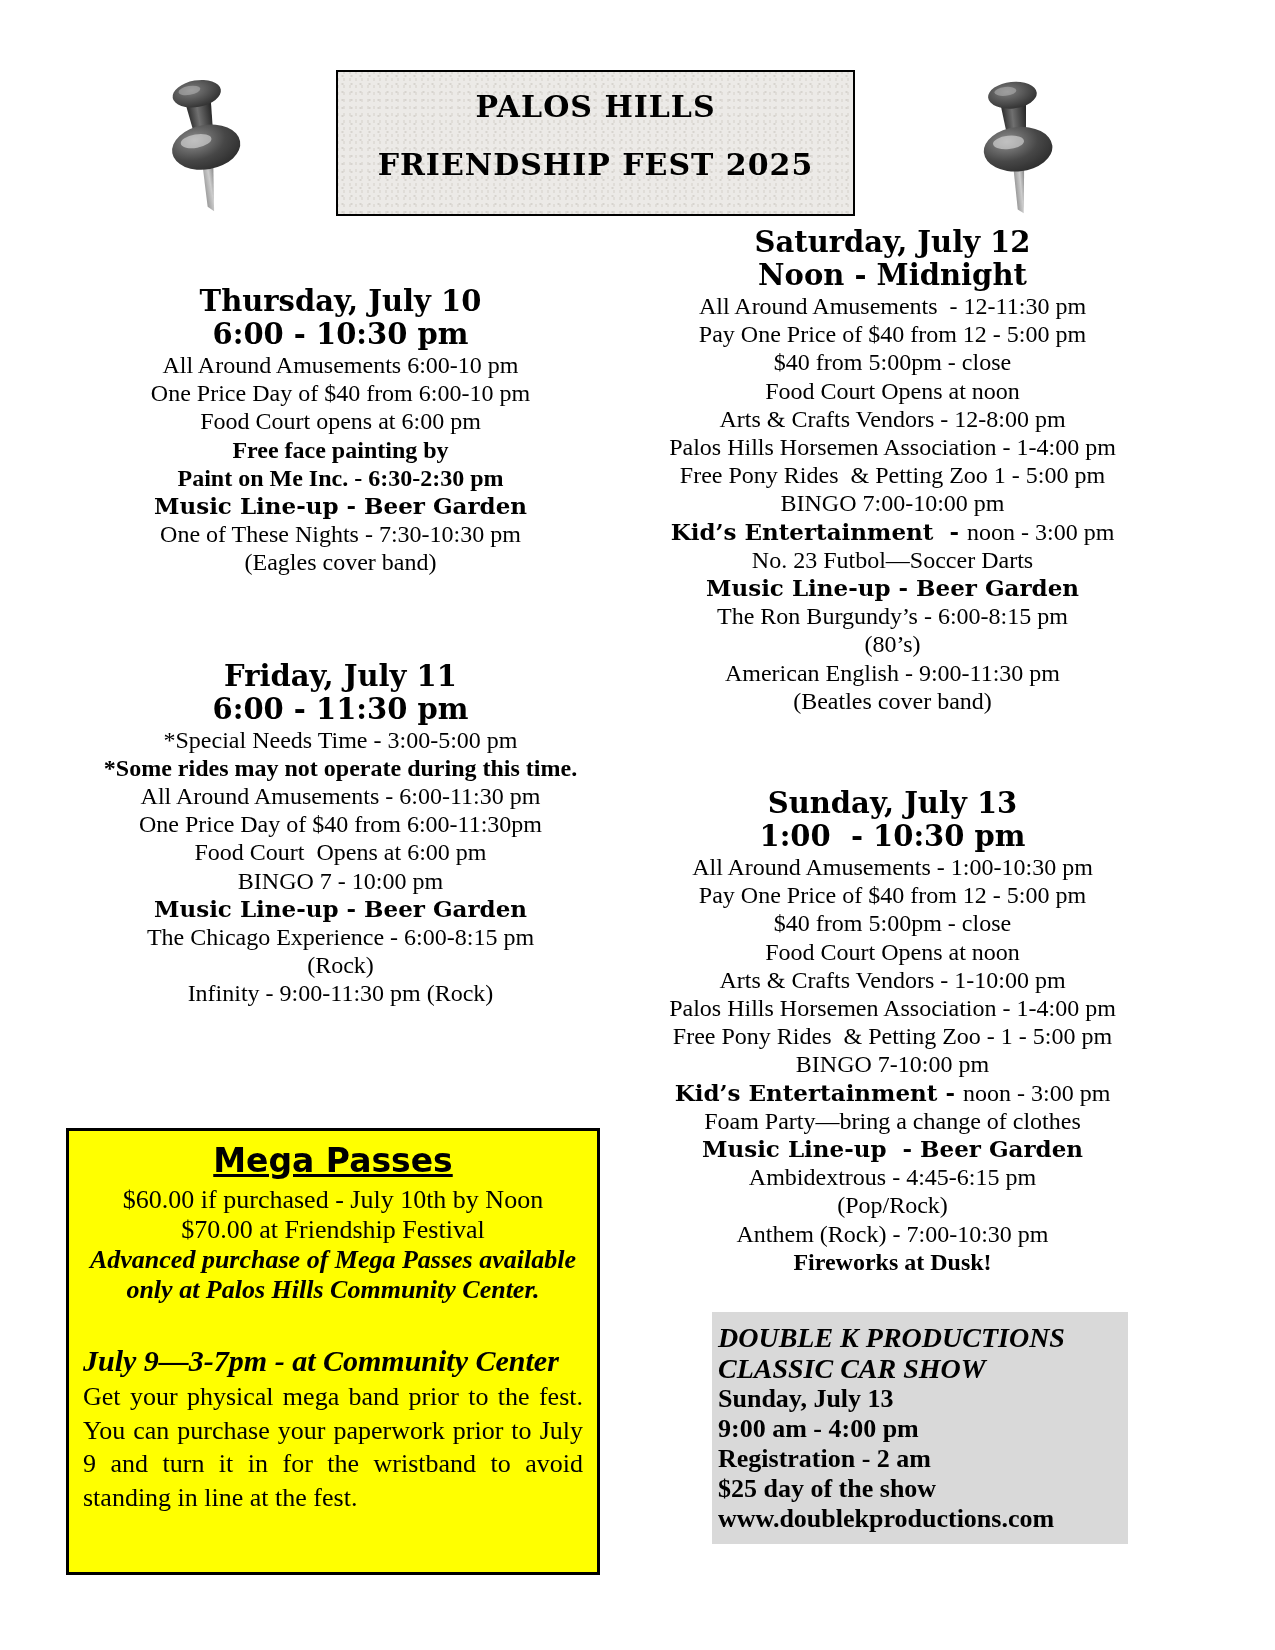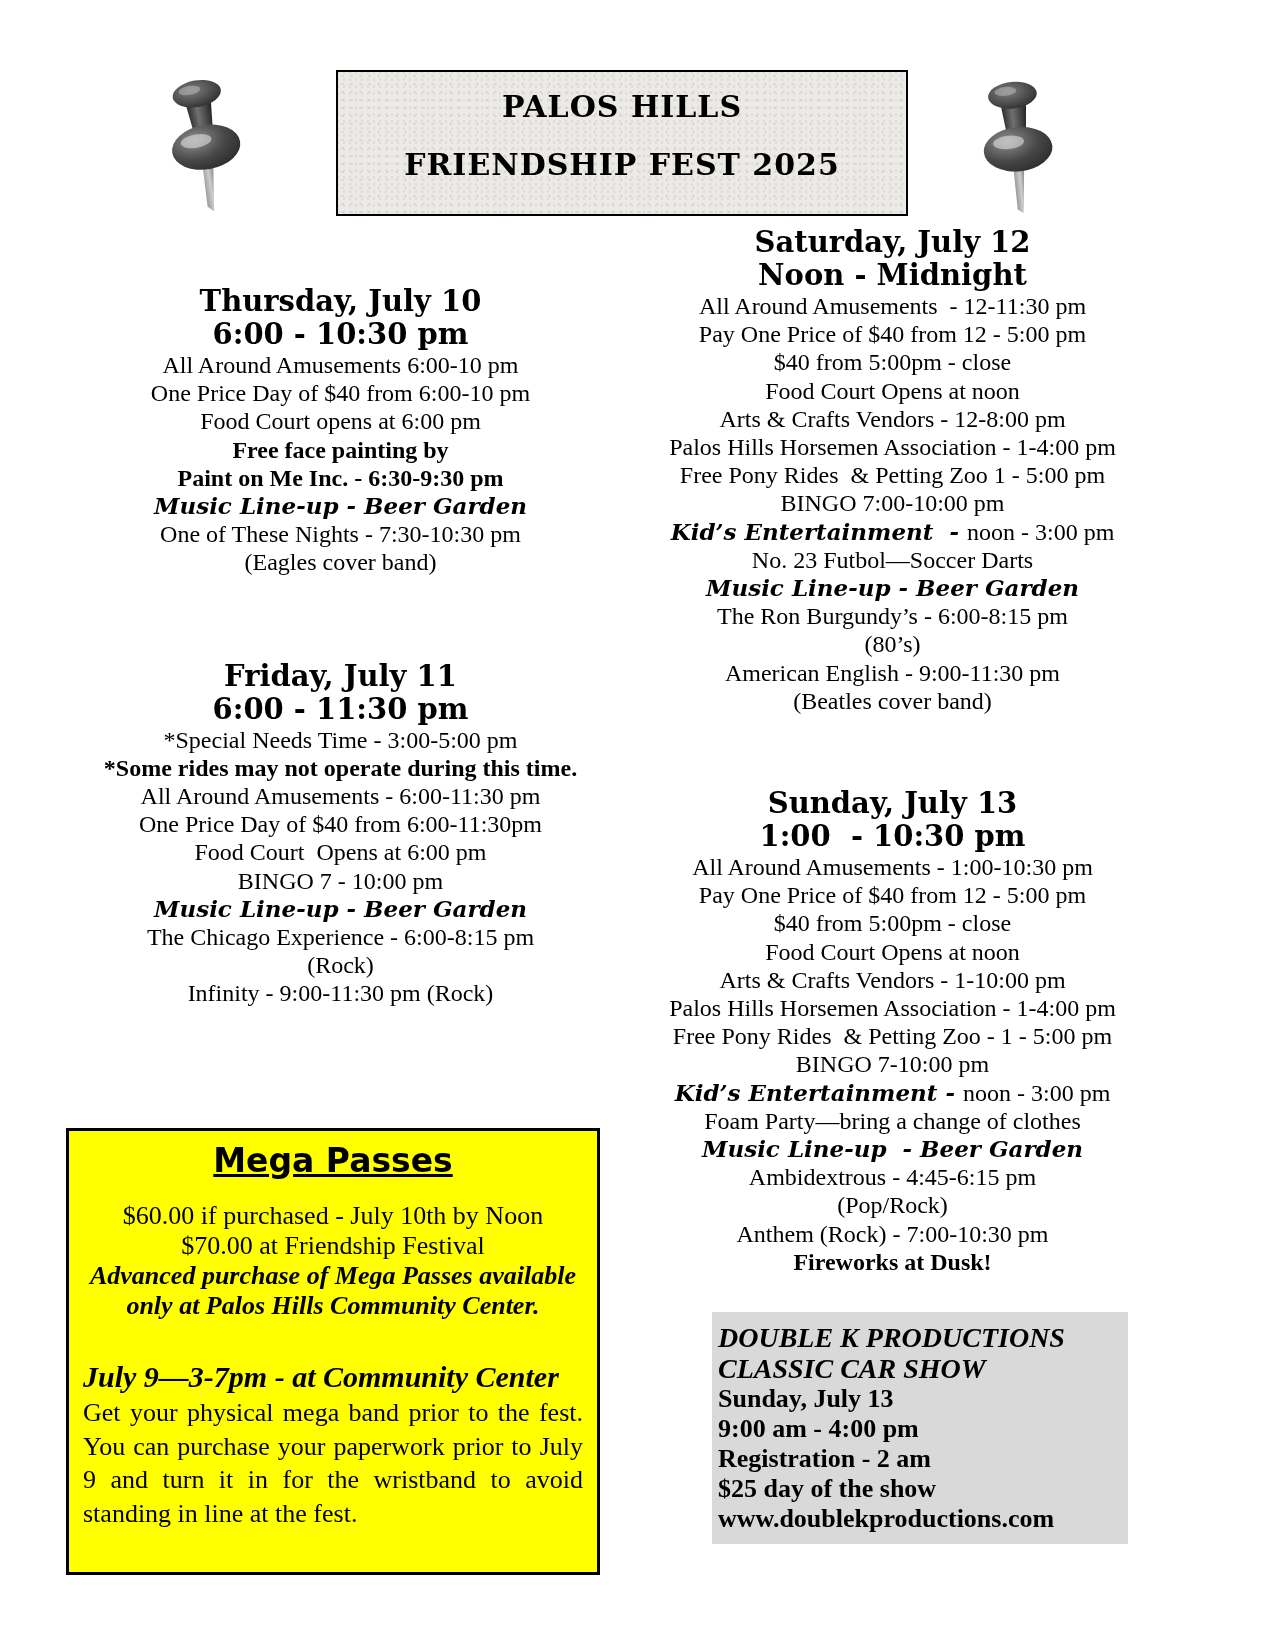--- a/index.html
+++ b/index.html
@@ -2,21 +2,21 @@
 <html><head>
 <meta charset="utf-8">
 <style>
   html,body{margin:0;padding:0;}
   body{
     width:1275px;height:1650px;position:relative;background:#ffffff;
     font-family:"Liberation Serif", serif;color:#000;overflow:hidden;
   }
   
   .header-box{
-    position:absolute;left:336px;top:70px;width:572px;height:146px;
+    position:absolute;left:336px;top:70px;width:519px;height:146px;
     box-sizing:border-box;border:2px solid #000;
     background-color:#eceae7;
     background-image:
       radial-gradient(#d7d4cf 1px, transparent 1.3px),
       radial-gradient(#e0ddd8 1px, transparent 1.2px);
     background-size:9px 8px,6px 7px;background-position:0 0,3px 4px;
     display:flex;flex-direction:column;align-items:center;
     padding-top:18px;gap:24px;
   }
   .header-line{
@@ -31,32 +31,32 @@
   .col{position:absolute;text-align:center;}
   .col-left{left:78px;top:285px;width:525px;}
   .col-right{left:635px;top:226px;width:515px;}
   .day-title,.day-time{
     font-family:"DejaVu Serif", serif;font-weight:bold;font-size:29px;
     line-height:33px;white-space:pre;margin:0;text-align:center;
   }
   .line{font-size:24px;line-height:28.2px;white-space:pre;}
   .line.wrap{white-space:normal;}
   .b{font-weight:bold;}
-  .bi{font-weight:bold;font-style:italic;font-family:"DejaVu Serif", serif;font-size:23px;}
+  .bi{font-weight:bold;font-family:"DejaVu Serif", serif;font-size:23px;}
   .section-friday{margin-top:83px;}
   .section-sunday{margin-top:72px;}
   
   .mega{
     position:absolute;left:66px;top:1128px;width:534px;height:447px;
     box-sizing:border-box;background:#ffff00;border:3px solid #000;
     padding:10px 14px;text-align:center;
   }
   .mega-title{
     font-family:"DejaVu Sans", sans-serif;font-weight:bold;font-size:33px;
-    line-height:40px;text-decoration:underline;margin-bottom:20px;
+    line-height:40px;text-decoration:underline;margin-bottom:4px;
   }
   .mega-line{font-size:26px;line-height:30px;}
   .mega-note{font-weight:bold;font-style:italic;font-size:26px;line-height:30px;}
   .mega-sub{
     font-weight:bold;font-style:italic;font-size:30px;line-height:34px;
     text-align:left;margin-top:39px;white-space:pre;
   }
   .mega-para{
     font-size:26px;line-height:33.5px;text-align:justify;margin-top:2px;
   }
@@ -124,21 +124,21 @@
 </div>
 
 <div class="col col-left">
   <section>
     <div class="day-title">Thursday, July 10</div>
     <div class="day-time">6:00 - 10:30 pm</div>
     <div class="line">All Around Amusements 6:00-10 pm</div>
     <div class="line">One Price Day of $40 from 6:00-10 pm</div>
     <div class="line">Food Court opens at 6:00 pm</div>
     <div class="line b">Free face painting by</div>
-    <div class="line b">Paint on Me Inc. - 6:30-9:30 pm</div>
+    <div class="line b">Paint on Me Inc. - 6:30-2:30 pm</div>
     <div class="line bi">Music Line-up - Beer Garden</div>
     <div class="line">One of These Nights - 7:30-10:30 pm</div>
     <div class="line">(Eagles cover band)</div>
   </section>
 
   <section class="section-friday">
     <div class="day-title">Friday, July 11</div>
     <div class="day-time">6:00 - 11:30 pm</div>
     <div class="line">*Special Needs Time - 3:00-5:00 pm</div>
     <div class="line b wrap">*Some rides may not operate during this time.</div>

